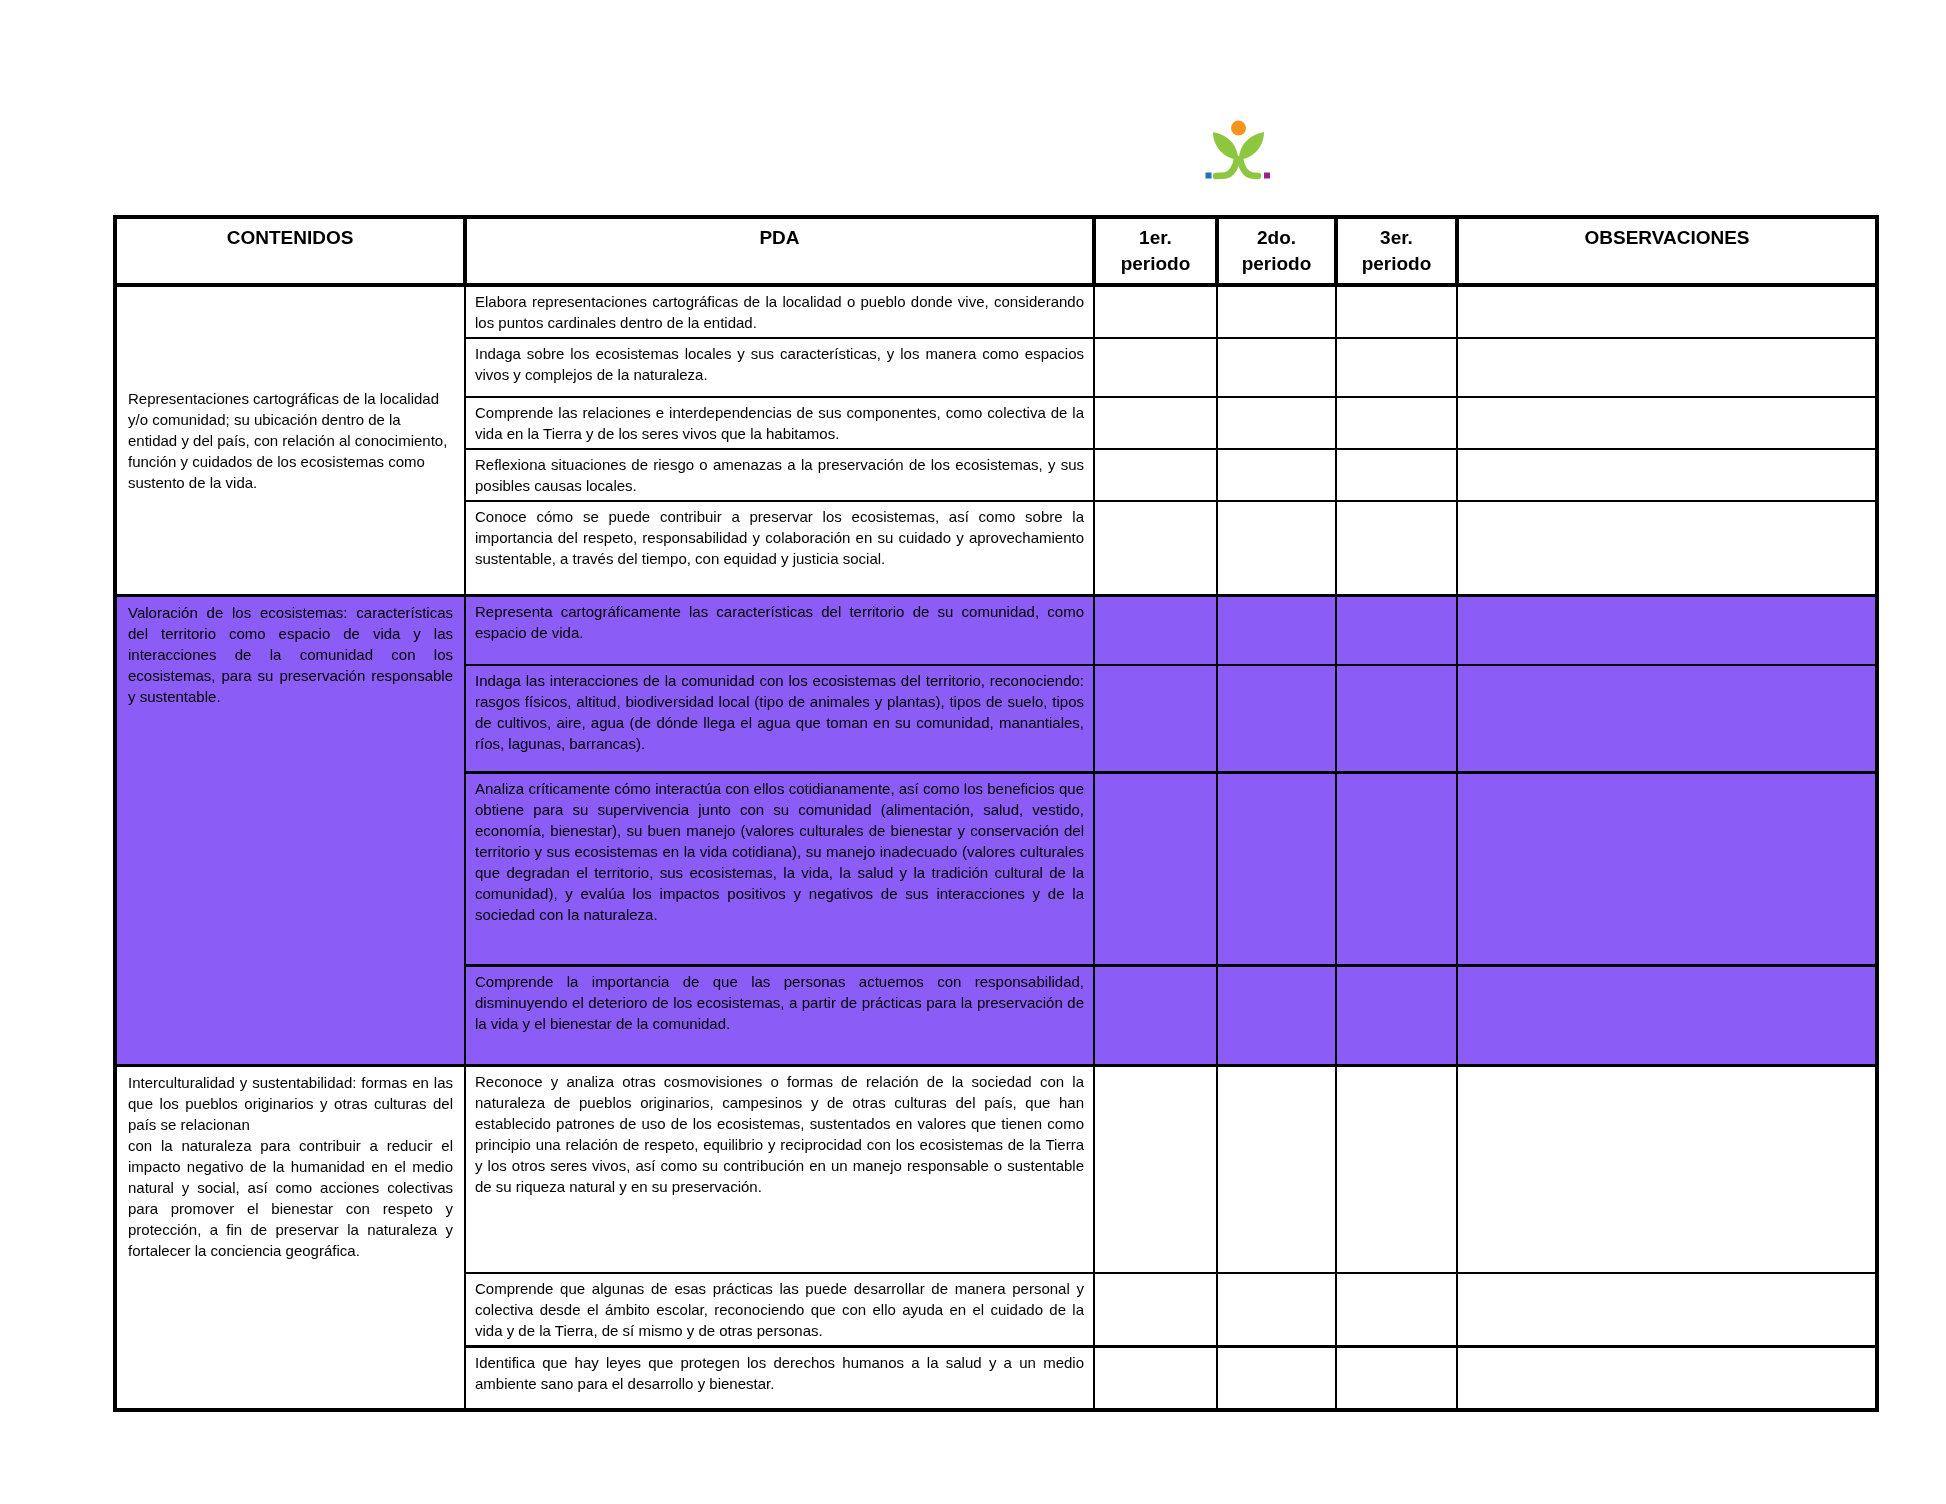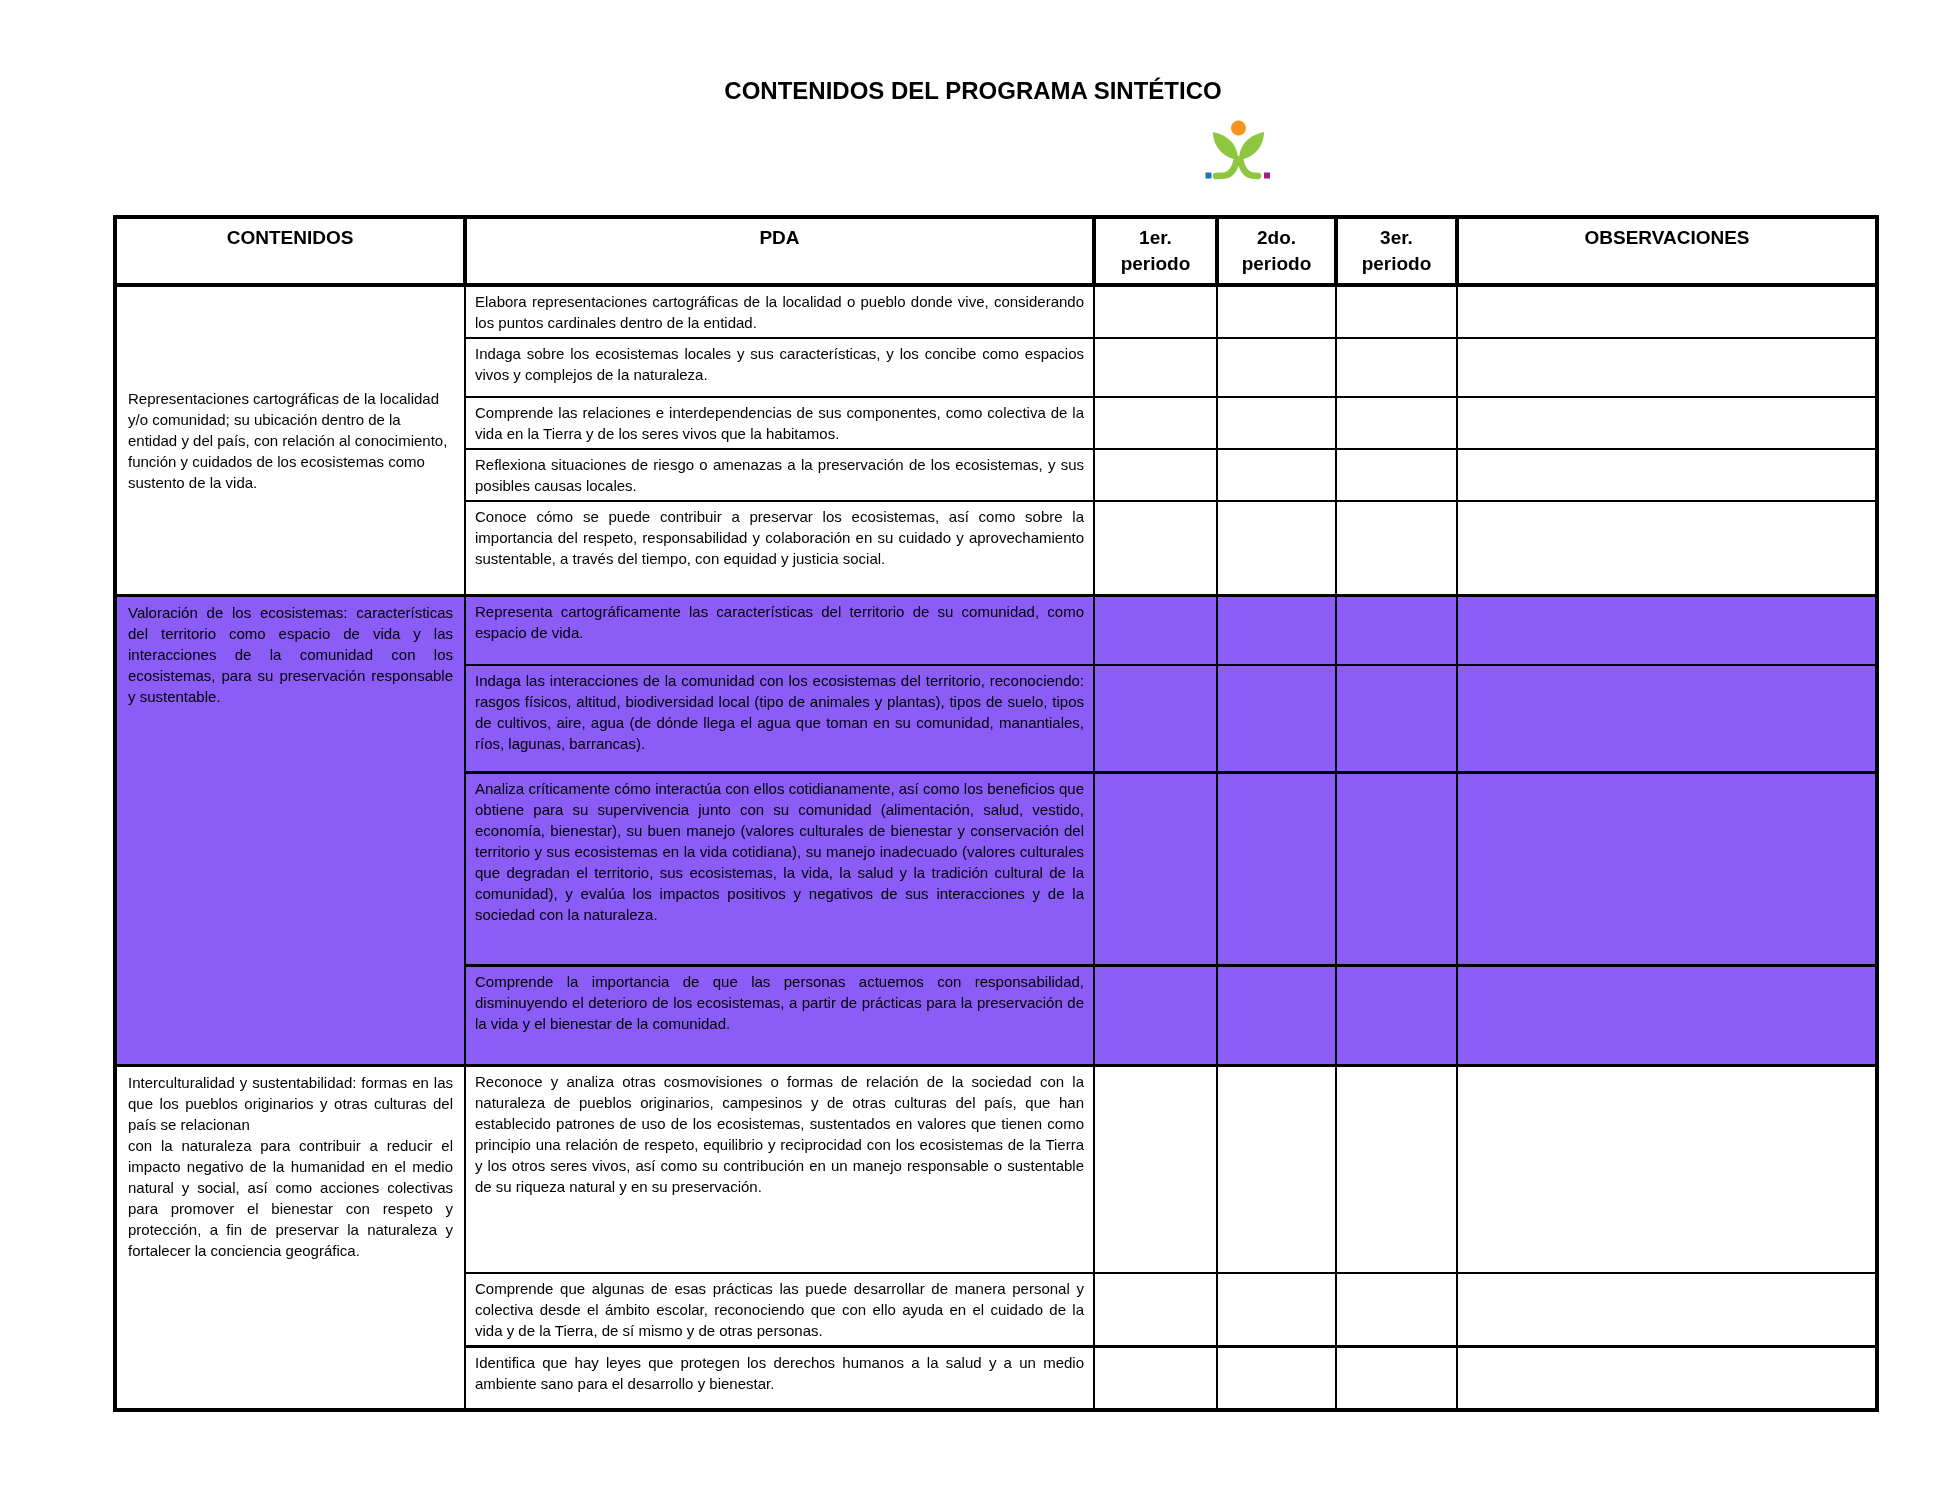--- a/index.html
+++ b/index.html
@@ -43,21 +43,20 @@
   td.contenido { padding:5px 11px; white-space:pre-line; }
   tr.sec1-first td.contenido { vertical-align:middle; }
   td.contenido.justify { text-align:justify; }
   td.pda { text-align:justify; }
   tr.green td { background:#8b5cf6; }
 </style>
 </head>
 <body>
 
 <div class="title-block">
-  <div class="title-line">CONTENIDOS DEL PROGRAMA SINTÉTICO</div>
 </div>
 
 <svg class="logo" viewBox="0 0 66 64" xmlns="http://www.w3.org/2000/svg">
   <circle cx="33.5" cy="9" r="7.5" fill="#f7941e"></circle>
   <path d="M33,41 C19,39 8,28 8,13 C23,16 33,26 33,41 Z" fill="#8dc63f"></path>
   <path d="M34,41 C48,39 59,28 59,13 C44,16 34,26 34,41 Z" fill="#8dc63f"></path>
   <path d="M32,40 C30,50 26,55.5 20,56.5 L11,57" fill="none" stroke-width="6.5" stroke-linecap="round" stroke="#8dc63f"></path>
   <path d="M35,40 C37,50 41,55.5 47,56.5 L53,57" fill="none" stroke-width="6.5" stroke-linecap="round" stroke="#8dc63f"></path>
   <rect x="0.5" y="53.5" width="6" height="6" fill="#1c75bc"></rect>
   <rect x="59" y="53.5" width="6" height="6" fill="#9e1f87"></rect>
@@ -95,21 +94,21 @@
 
     <tr class="sec1-first sec-start" style="height:50px">
       <td class="contenido" rowspan="5">Representaciones cartográficas de la localidad y/o comunidad; su ubicación dentro de la entidad y del país, con relación al conocimiento, función y cuidados de los ecosistemas como sustento de la vida.</td>
       <td class="pda">Elabora representaciones cartográficas de la localidad o pueblo donde vive, considerando los puntos cardinales dentro de la entidad.</td>
       <td></td>
       <td></td>
       <td></td>
       <td></td>
     </tr>
     <tr style="height:59px">
-      <td class="pda">Indaga sobre los ecosistemas locales y sus características, y los concibe como espacios vivos y complejos de la naturaleza.</td>
+      <td class="pda">Indaga sobre los ecosistemas locales y sus características, y los manera como espacios vivos y complejos de la naturaleza.</td>
       <td></td>
       <td></td>
       <td></td>
       <td></td>
     </tr>
     <tr style="height:41px">
       <td class="pda">Comprende las relaciones e interdependencias de sus componentes, como colectiva de la vida en la Tierra y de los seres vivos que la habitamos.</td>
       <td></td>
       <td></td>
       <td></td>

